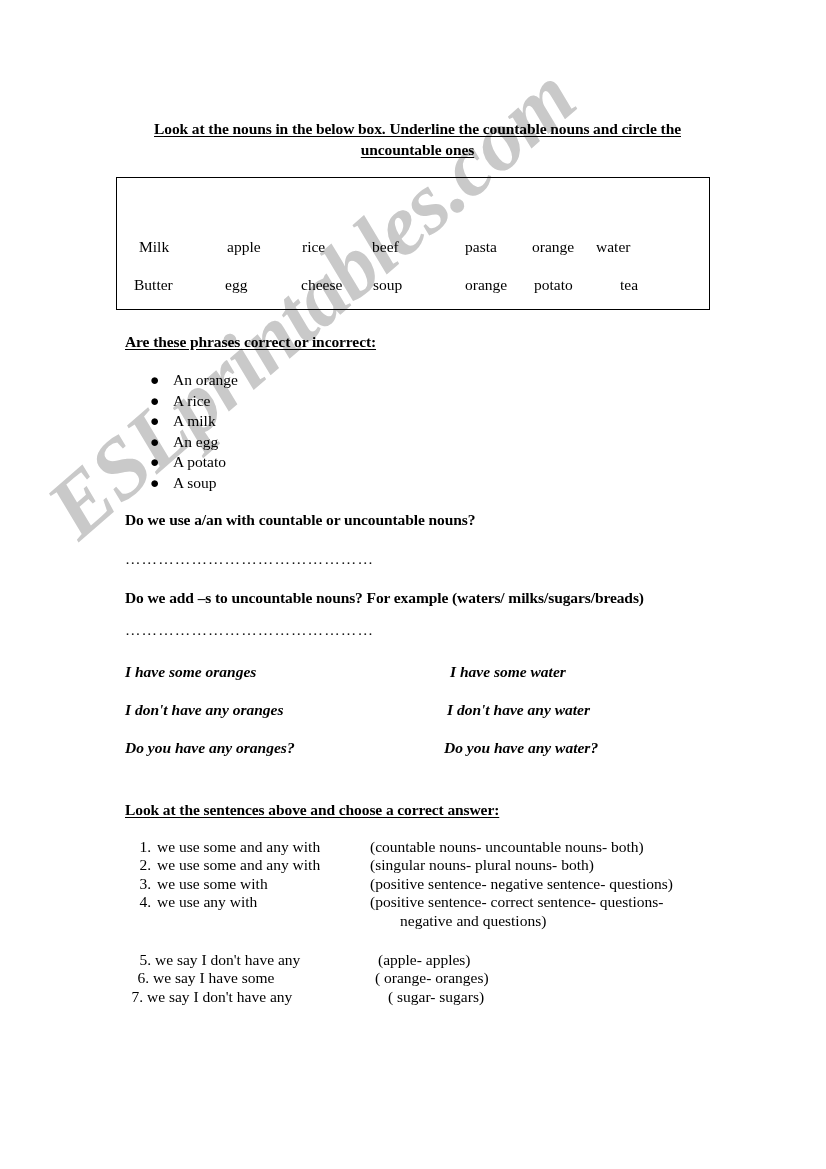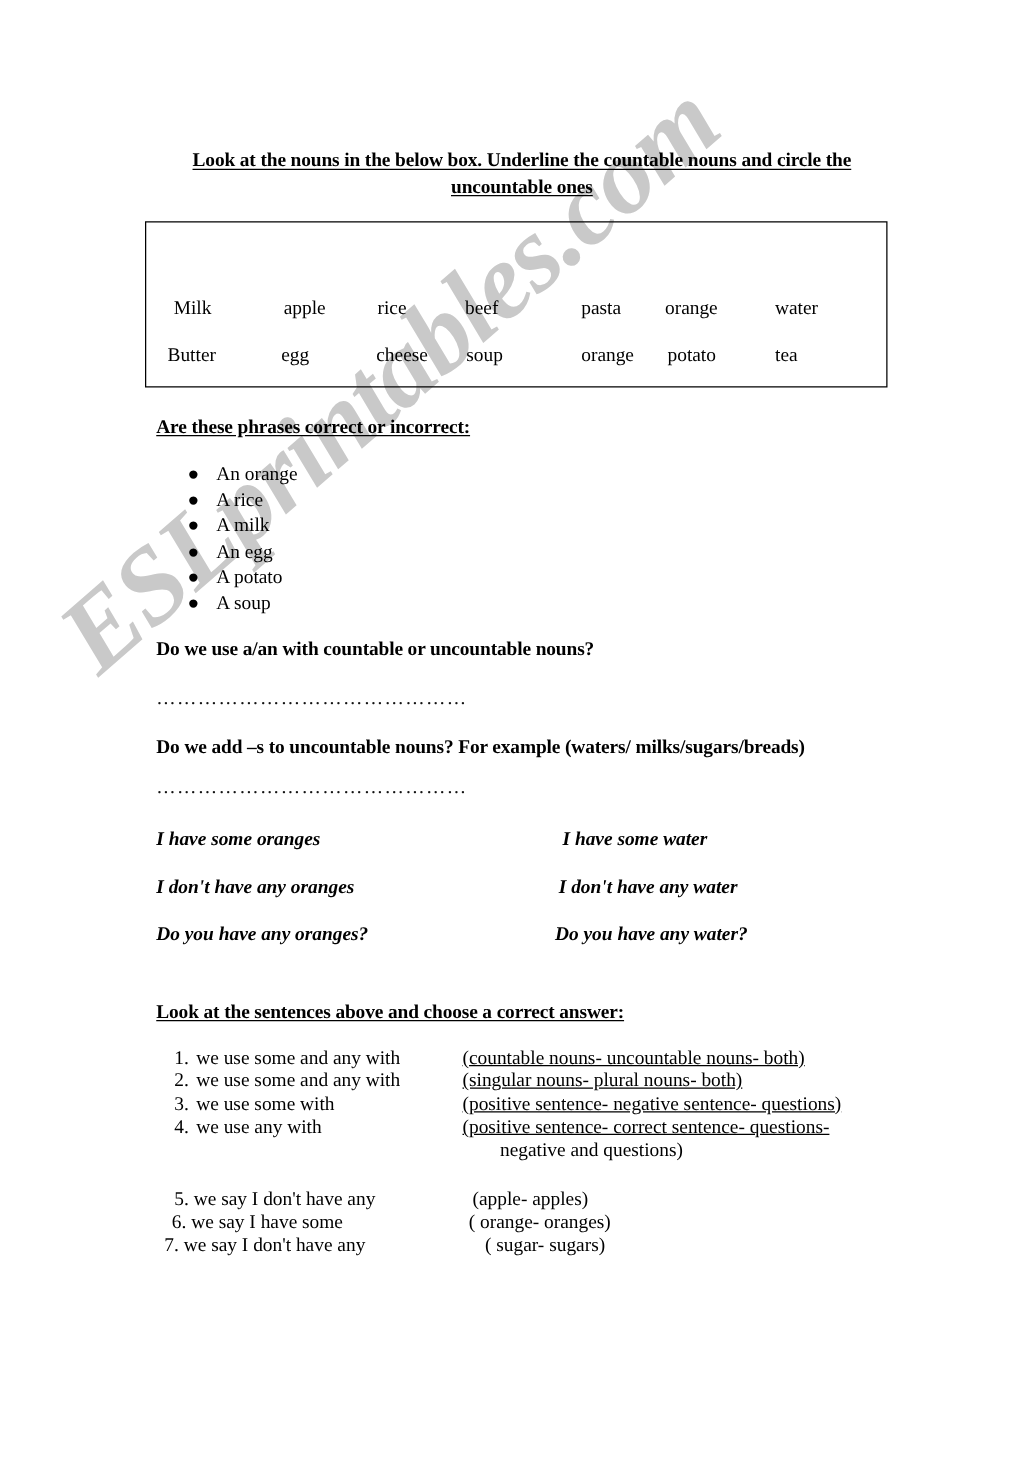--- a/index.html
+++ b/index.html
@@ -142,21 +142,20 @@
     width: 26px;
     text-align: right;
   }
   .num-row .stem {
     position: absolute;
     left: 32px;
   }
   .num-row .opts {
     position: absolute;
     left: 245px;
-    text-decoration: underline;
   }
   .num-row .opts-cont {
     position: absolute;
     left: 275px;
     font-family: Liberation Serif, serif;
   }
 
   .numlist2 {
     position: absolute;
     left: 125px;
@@ -188,21 +187,21 @@
     </div>
 
     <div class="noun-box">
       <div class="noun-row" style="top:20px;">
         <span style="left:22px;">Milk</span>
         <span style="left:110px;">apple</span>
         <span style="left:185px;">rice</span>
         <span style="left:255px;">beef</span>
         <span style="left:348px;">pasta</span>
         <span style="left:415px;">orange</span>
-        <span style="left:503px;">water</span>
+        <span style="left:479px;">water</span>
       </div>
       <div class="noun-row" style="top:58px;">
         <span style="left:17px;">Butter</span>
         <span style="left:108px;">egg</span>
         <span style="left:184px;">cheese</span>
         <span style="left:256px;">soup</span>
         <span style="left:348px;">orange</span>
         <span style="left:417px;">potato</span>
         <span style="left:503px;">tea</span>
       </div>

